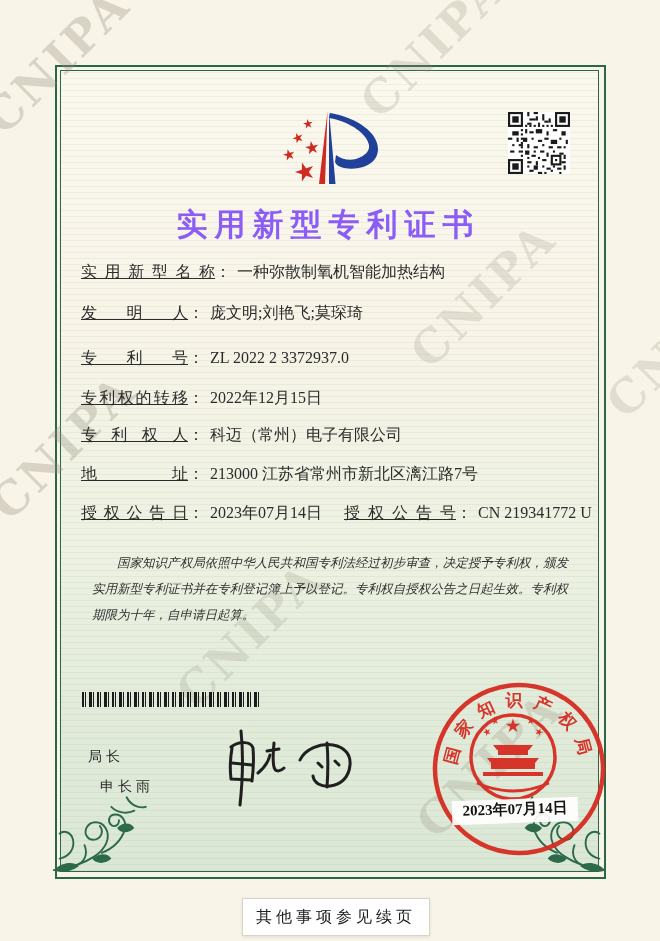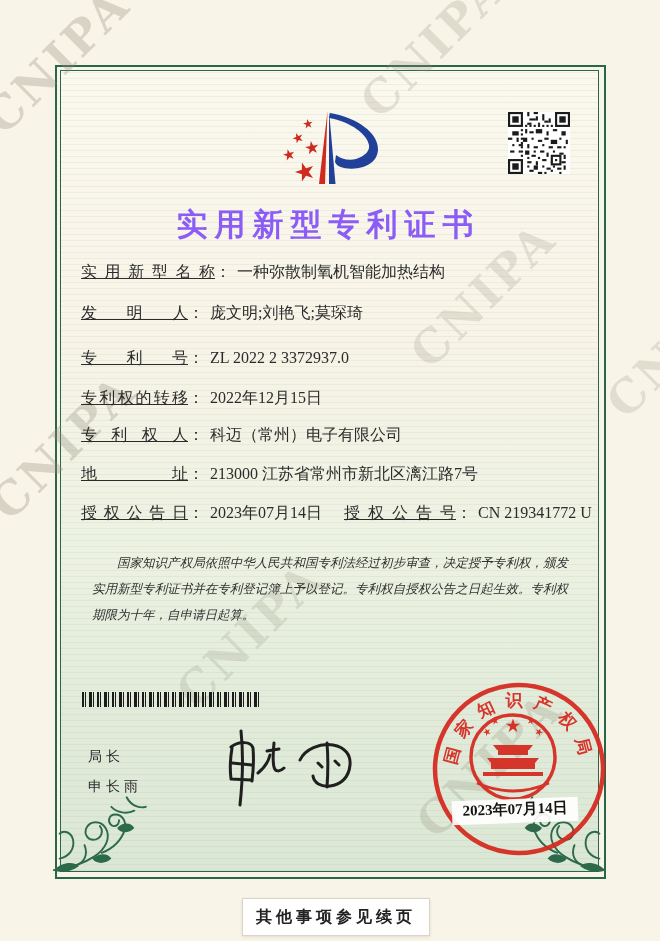--- a/index.html
+++ b/index.html
@@ -42,31 +42,31 @@
     font-size:12.5px;line-height:26px;font-style:italic;color:#303030;text-align:justify;}
   .body-text p{margin:12px;text-indent:2em;}
   
   .barcode{position:absolute;left:82px;top:692px;width:180px;height:15px;z-index:4;
     background:repeating-linear-gradient(90deg,
       #1c1c1c 0 2px,rgba(0,0,0,0) 2px 3px,
       #1c1c1c 3px 4px,rgba(0,0,0,0) 4px 7px,
       #1c1c1c 7px 10px,rgba(0,0,0,0) 10px 11px,
       #1c1c1c 11px 12px,rgba(0,0,0,0) 12px 15px);}
   .sig-title{position:absolute;left:88px;top:748px;font-size:14px;letter-spacing:4px;z-index:4;}
-  .sig-name{position:absolute;left:88px;top:778px;font-size:14px;letter-spacing:4px;z-index:4;}
+  .sig-name{position:absolute;left:100px;top:778px;font-size:14px;letter-spacing:4px;z-index:4;}
   .signature{position:absolute;left:175px;top:715px;width:200px;height:100px;z-index:5;}
   .seal{position:absolute;left:429px;top:679px;width:180px;height:180px;z-index:6;opacity:0.93;}
   .seal-band{position:absolute;left:452px;top:799px;width:126px;height:24px;background:rgba(255,255,255,0.92);
     transform:rotate(-2deg);z-index:7;}
   .seal-date{position:absolute;left:452px;top:800px;width:126px;text-align:center;font-size:15px;
     font-weight:bold;color:#141414;transform:rotate(-2deg);z-index:8;white-space:nowrap;}
   .page-info{position:absolute;left:55px;top:855px;width:547px;text-align:center;font-size:12px;z-index:4;}
   .cont-box{position:absolute;left:242px;top:898px;width:186px;height:36px;background:#ffffff;
     border:1px solid #d9d5c6;box-shadow:0 1px 3px rgba(0,0,0,0.10);z-index:9;
-    text-align:center;line-height:36px;font-size:16px;letter-spacing:4px;color:#222;font-weight:bold;}
+    text-align:center;line-height:36px;font-size:16px;letter-spacing:4px;color:#222;}
 </style>
 </head>
 <body>
 
 <div class="page">
 
   <div class="frame-outer"></div>
   <div class="frame-inner"></div>
 
   <div class="wm" style="left:-34px;top:34px;">CNIPA</div>

